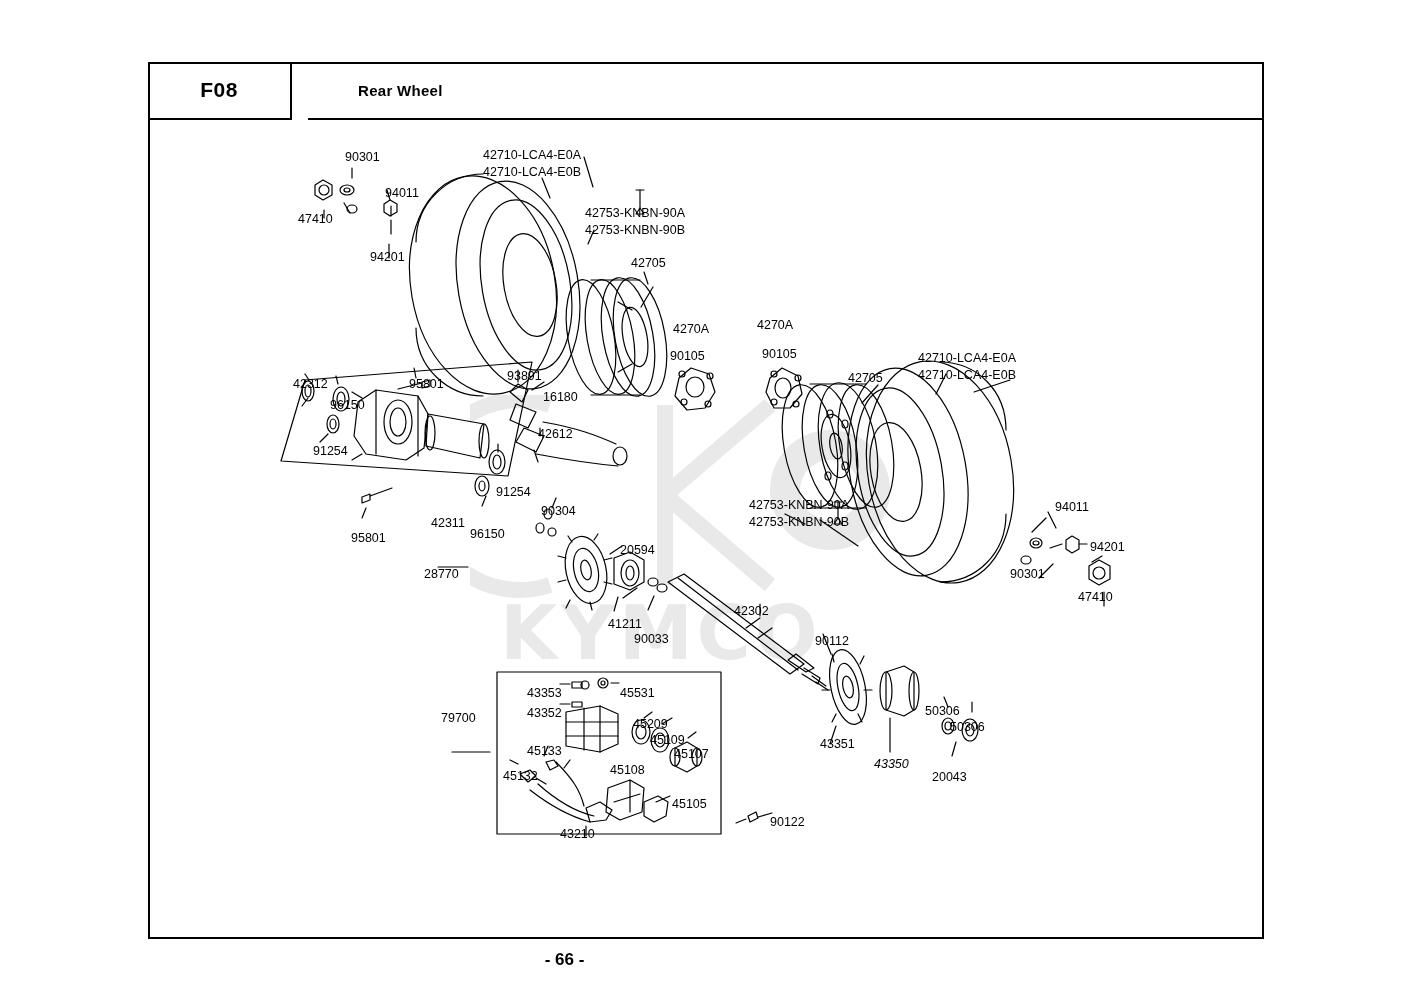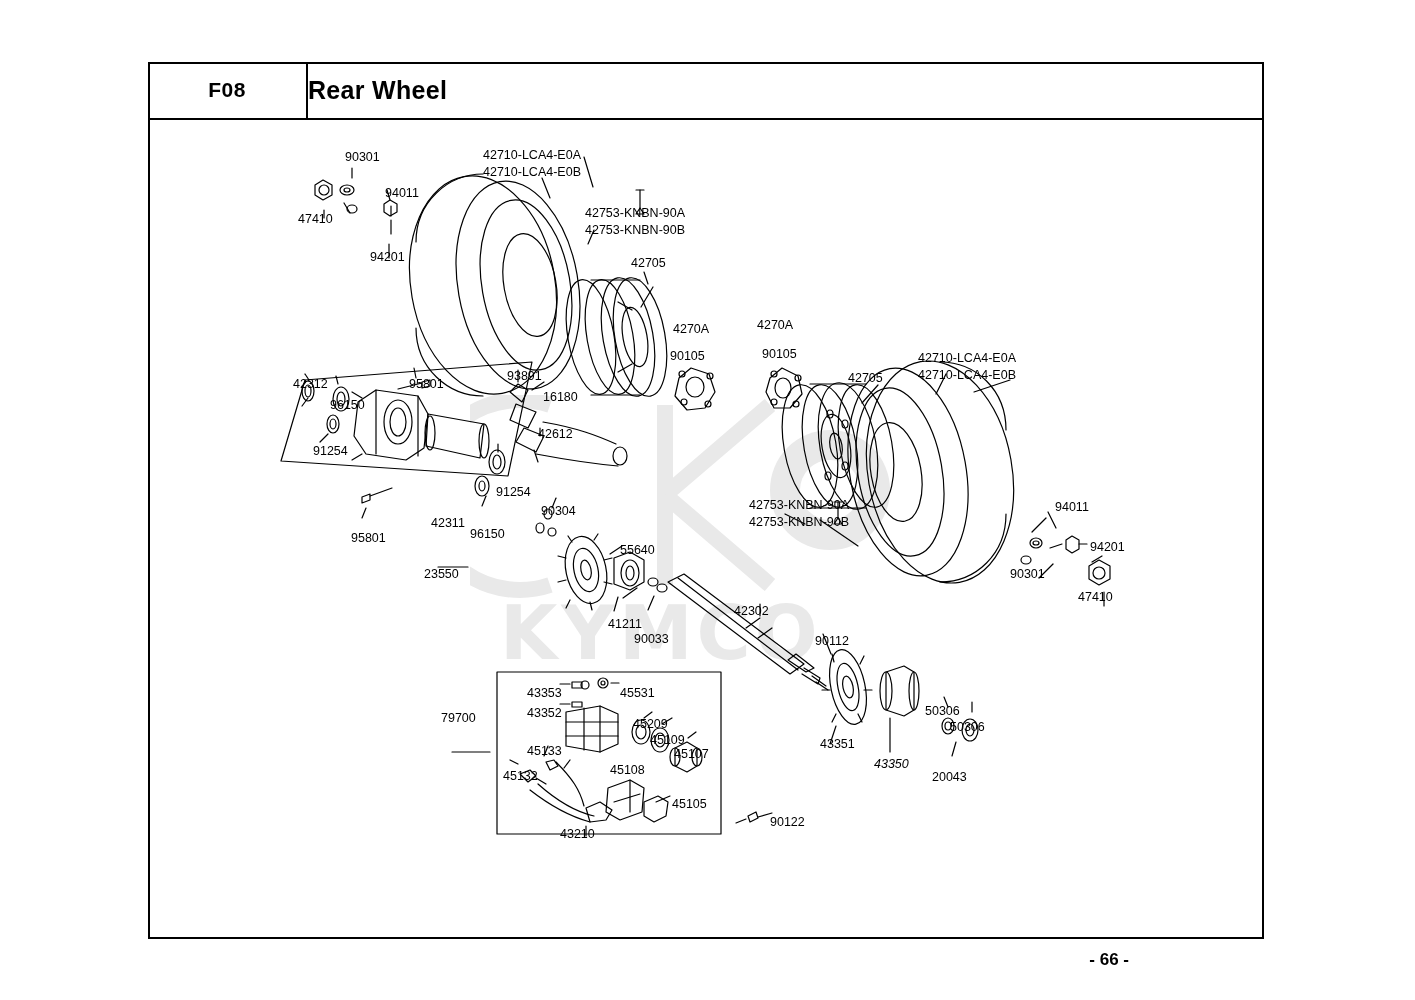--- a/index.html
+++ b/index.html
@@ -24,21 +24,21 @@
   .frame {
     position: absolute;
     left: 148px; top: 62px;
     width: 1116px; height: 877px;
     border: 2px solid #000;
     box-sizing: border-box;
   }
   .title-cell {
     position: absolute;
     left: 148px; top: 62px;
-    width: 160px; height: 58px;
+    width: 144px; height: 58px;
     border-right: 2px solid #000;
     border-bottom: 2px solid #000;
     box-sizing: border-box;
     display: flex;
     align-items: center;
     justify-content: center;
   }
   .title-code {
     font-size: 21px;
     font-weight: bold;
@@ -47,29 +47,30 @@
   .title-bar {
     position: absolute;
     left: 308px; top: 62px;
     width: 956px; height: 58px;
     border-bottom: 2px solid #000;
     box-sizing: border-box;
     display: flex;
     align-items: center;
   }
   .title-text {
-    font-size: 25px;
+    font-size: 15px;
     font-weight: bold;
+    margin-left: 50px;
     letter-spacing: 0.3px;
   }
   .page-number {
     position: absolute;
     left: 0; top: 950px;
     width: 1129px;
-    text-align: right;
+    text-align: center;
     font-size: 17px;
     font-weight: bold;
   }
 
   
   .watermark {
     position: absolute;
     left: 470px; top: 395px;
     width: 520px; height: 280px;
     pointer-events: none;
@@ -477,22 +478,22 @@
   <div class="lbl" style="left:313px;  top:444px;">91254</div>
   <div class="lbl" style="left:409px;  top:377px;">95801</div>
   <div class="lbl" style="left:507px;  top:369px;">93891</div>
   <div class="lbl" style="left:543px;  top:390px;">16180</div>
   <div class="lbl" style="left:538px;  top:427px;">42612</div>
   <div class="lbl" style="left:351px;  top:531px;">95801</div>
   <div class="lbl" style="left:431px;  top:516px;">42311</div>
   <div class="lbl" style="left:470px;  top:527px;">96150</div>
   <div class="lbl" style="left:496px;  top:485px;">91254</div>
   <div class="lbl" style="left:541px;  top:504px;">90304</div>
-  <div class="lbl" style="left:424px;  top:567px;">23550</div>
-  <div class="lbl" style="left:620px;  top:543px;">55640</div>
+  <div class="lbl" style="left:424px;  top:567px;">28770</div>
+  <div class="lbl" style="left:620px;  top:543px;">20594</div>
   <div class="lbl" style="left:608px;  top:617px;">41211</div>
   <div class="lbl" style="left:634px;  top:632px;">90033</div>
   <div class="lbl" style="left:734px;  top:604px;">42302</div>
   <div class="lbl" style="left:815px;  top:634px;">90112</div>
   <div class="lbl" style="left:820px;  top:737px;">43351</div>
   <div class="lbl" style="left:874px;  top:757px;font-style:italic;">43350</div>
   <div class="lbl" style="left:925px;  top:704px;">50306</div>
   <div class="lbl" style="left:950px;  top:720px;">50306</div>
   <div class="lbl" style="left:932px;  top:770px;">20043</div>
 

